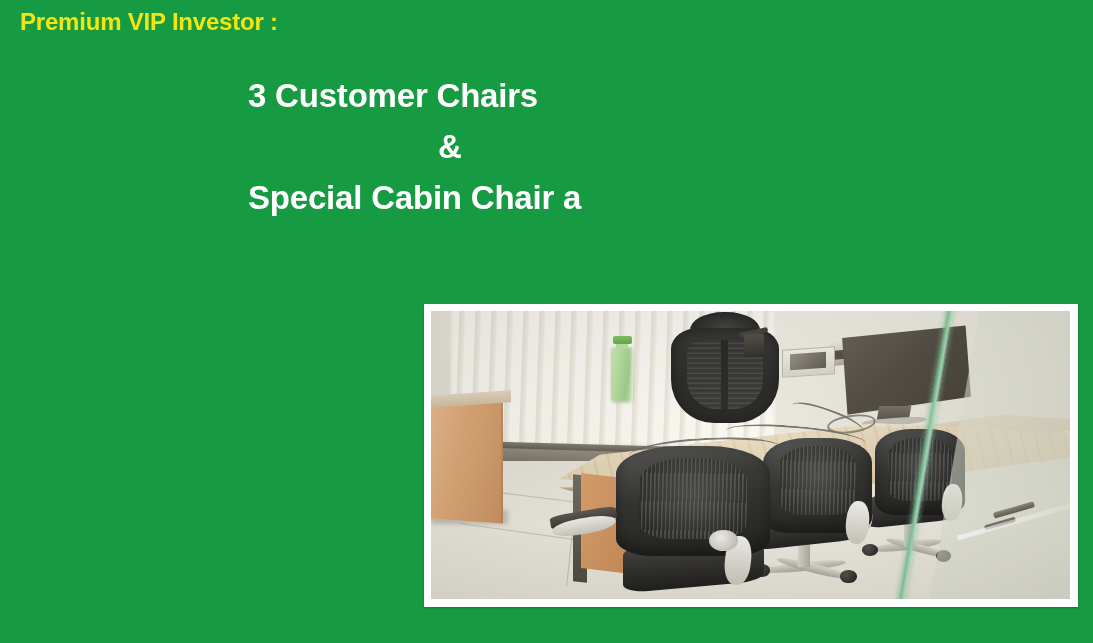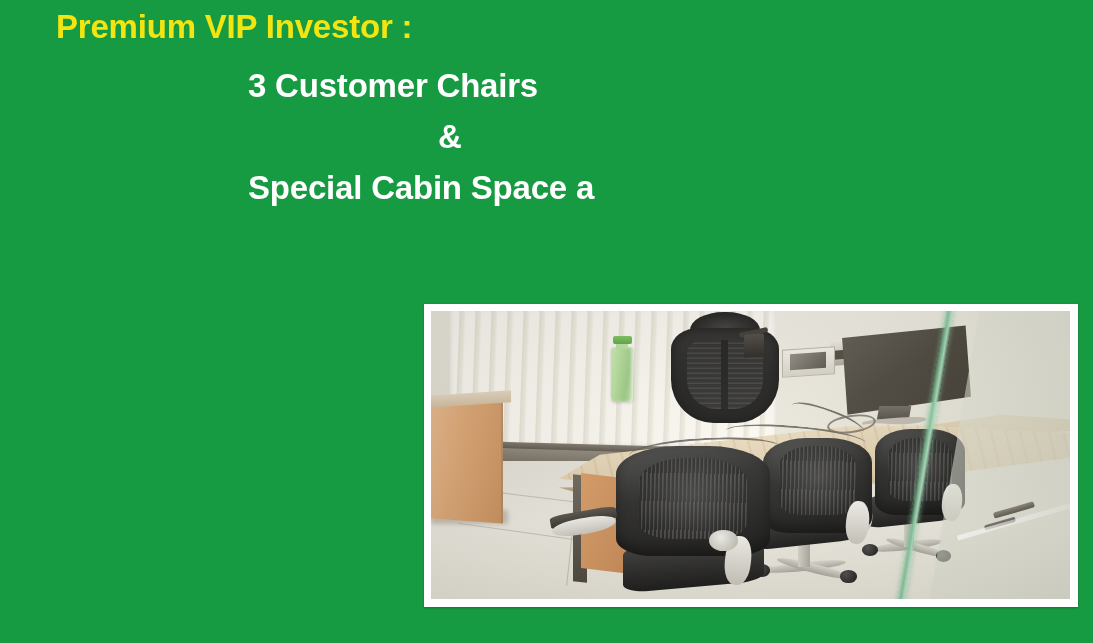--- a/index.html
+++ b/index.html
@@ -15,43 +15,42 @@
     overflow: hidden;
     font-family: "Liberation Sans", sans-serif;
     background: #169A42;
   }
 
   
   #headline {
     position: absolute;
     left: 20px;
     top: 8px;
-    font-size: 33px;
+    font-size: 24px;
     font-weight: bold;
     color: #F2E511;
     letter-spacing: -0.2px;
     white-space: nowrap;
-    margin-left: 36px;
   }
   #body-lines {
     position: absolute;
     left: 248px;
     top: 57px;
     width: 820px;
   }
   .body-line {
     font-size: 33px;
     font-weight: bold;
     color: #FFFFFF;
     line-height: 1.0;
     white-space: nowrap;
     letter-spacing: -0.2px;
   }
   .line-gap-1 { margin-top: 0px; }
-  .line-gap-2 { margin-top: 12px; }
+  .line-gap-2 { margin-top: 22px; }
   .line-amp   { margin-top: 18px; margin-left: 190px; }
   .line-gap-4 { margin-top: 18px; }
 
   
   #photo-frame {
     position: absolute;
     left: 424px;
     top: 304px;
     width: 654px;
     height: 303px;
@@ -449,21 +448,21 @@
 </head>
 <body>
 
 <div id="slide">
 
   <div id="headline">Premium VIP Investor :</div>
 
   <div id="body-lines">
     <div class="body-line line-gap-2">3 Customer Chairs</div>
     <div class="body-line line-amp">&amp;</div>
-    <div class="body-line line-gap-4">Special Cabin Space a</div>
+    <div class="body-line line-gap-4">Special Cabin Chair a</div>
   </div>
 
   <div id="photo-frame">
     <div id="photo">
 
       <div class="p" id="wall-back"></div>
       <div class="p" id="wall-right"></div>
 
       <div class="p" id="blinds"></div>
       <div class="p" id="blinds-bottom"></div>

